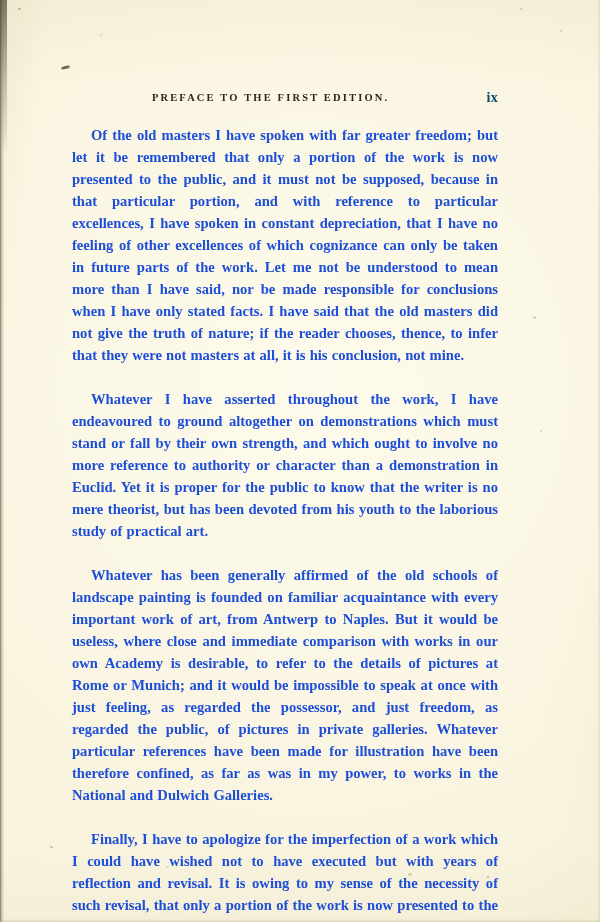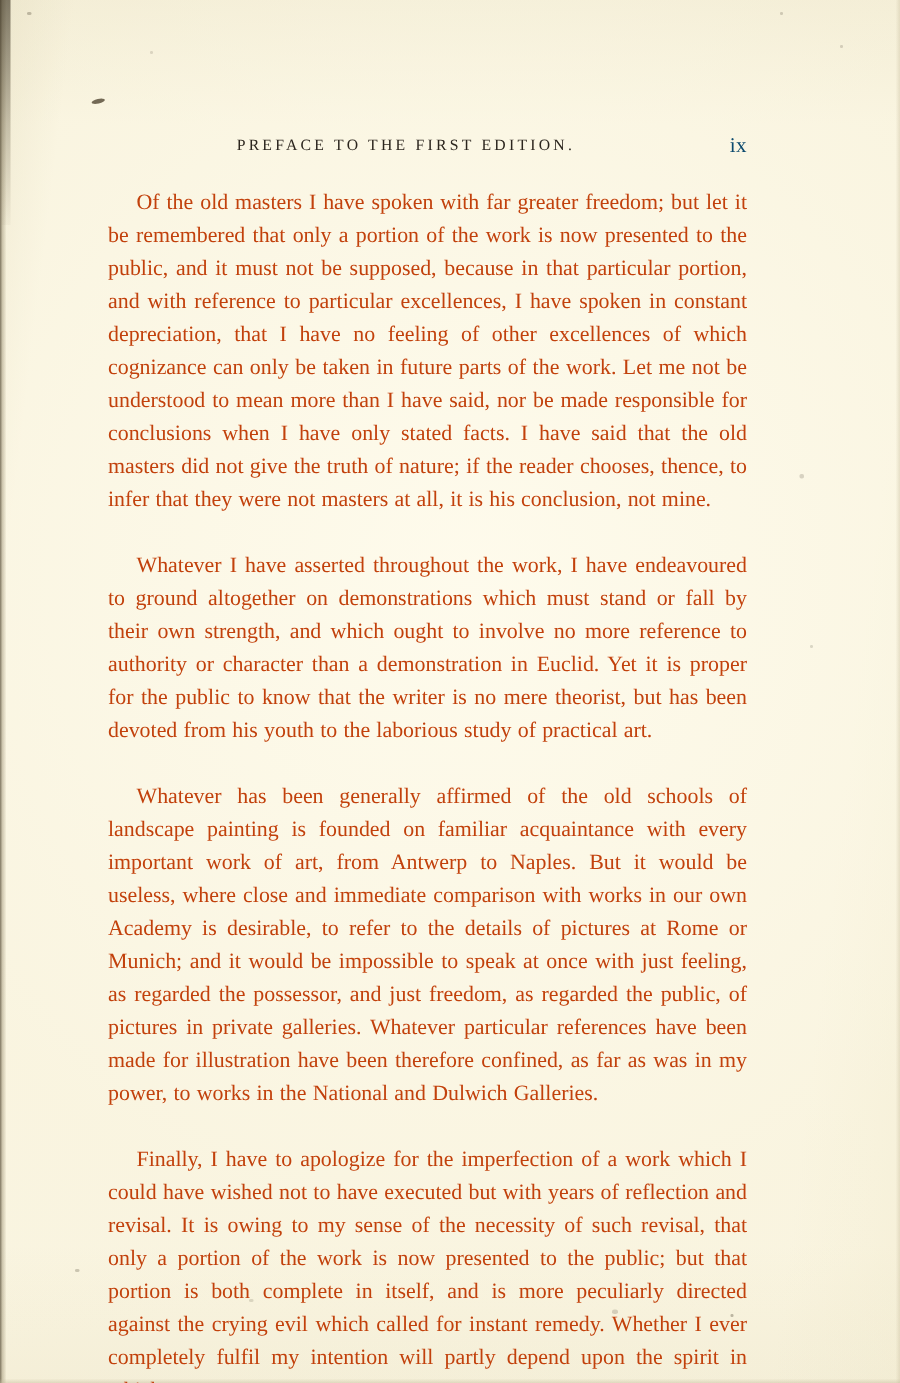--- a/index.html
+++ b/index.html
@@ -10,20 +10,21 @@
 
   .page-scan {
     position: relative;
     width: 600px;
     height: 922px;
     margin: 0 auto;
     background: #f9f4e0;
     overflow: hidden;
     font-family: "Liberation Serif", "DejaVu Serif", serif;
     color: #241f18;
+    font-weight: bold;
   }
 
   
   .paper-tone {
     position: absolute;
     inset: 0;
     background:
       radial-gradient(ellipse 130% 90% at 52% 42%, rgba(255,252,238,0.85) 0%, rgba(250,245,223,0.25) 55%, rgba(238,231,203,0.0) 100%),
       linear-gradient(97deg, rgba(226,218,188,0.55) 0%, rgba(249,244,224,0.0) 7%, rgba(249,244,224,0.0) 88%, rgba(238,231,202,0.38) 100%),
       linear-gradient(180deg, rgba(234,227,199,0.45) 0%, rgba(249,244,224,0.0) 9%, rgba(249,244,224,0.0) 90%, rgba(235,228,200,0.42) 100%);
@@ -97,21 +98,21 @@
     width: 426px;
   }
 
   .body-paragraph {
     margin: 0 0 22px 0;
     text-align: justify;
     text-justify: inter-word;
     font-size: 14.6px;
     line-height: 22px;
     text-indent: 19px;
-    color: #c2410c;
+    color: #1d4ed8;
     word-spacing: 0.5px;
   }
   .body-paragraph:last-child {
     margin-bottom: 0;
   }
 
   
   .speck {
     position: absolute;
     background: #4a4030;

